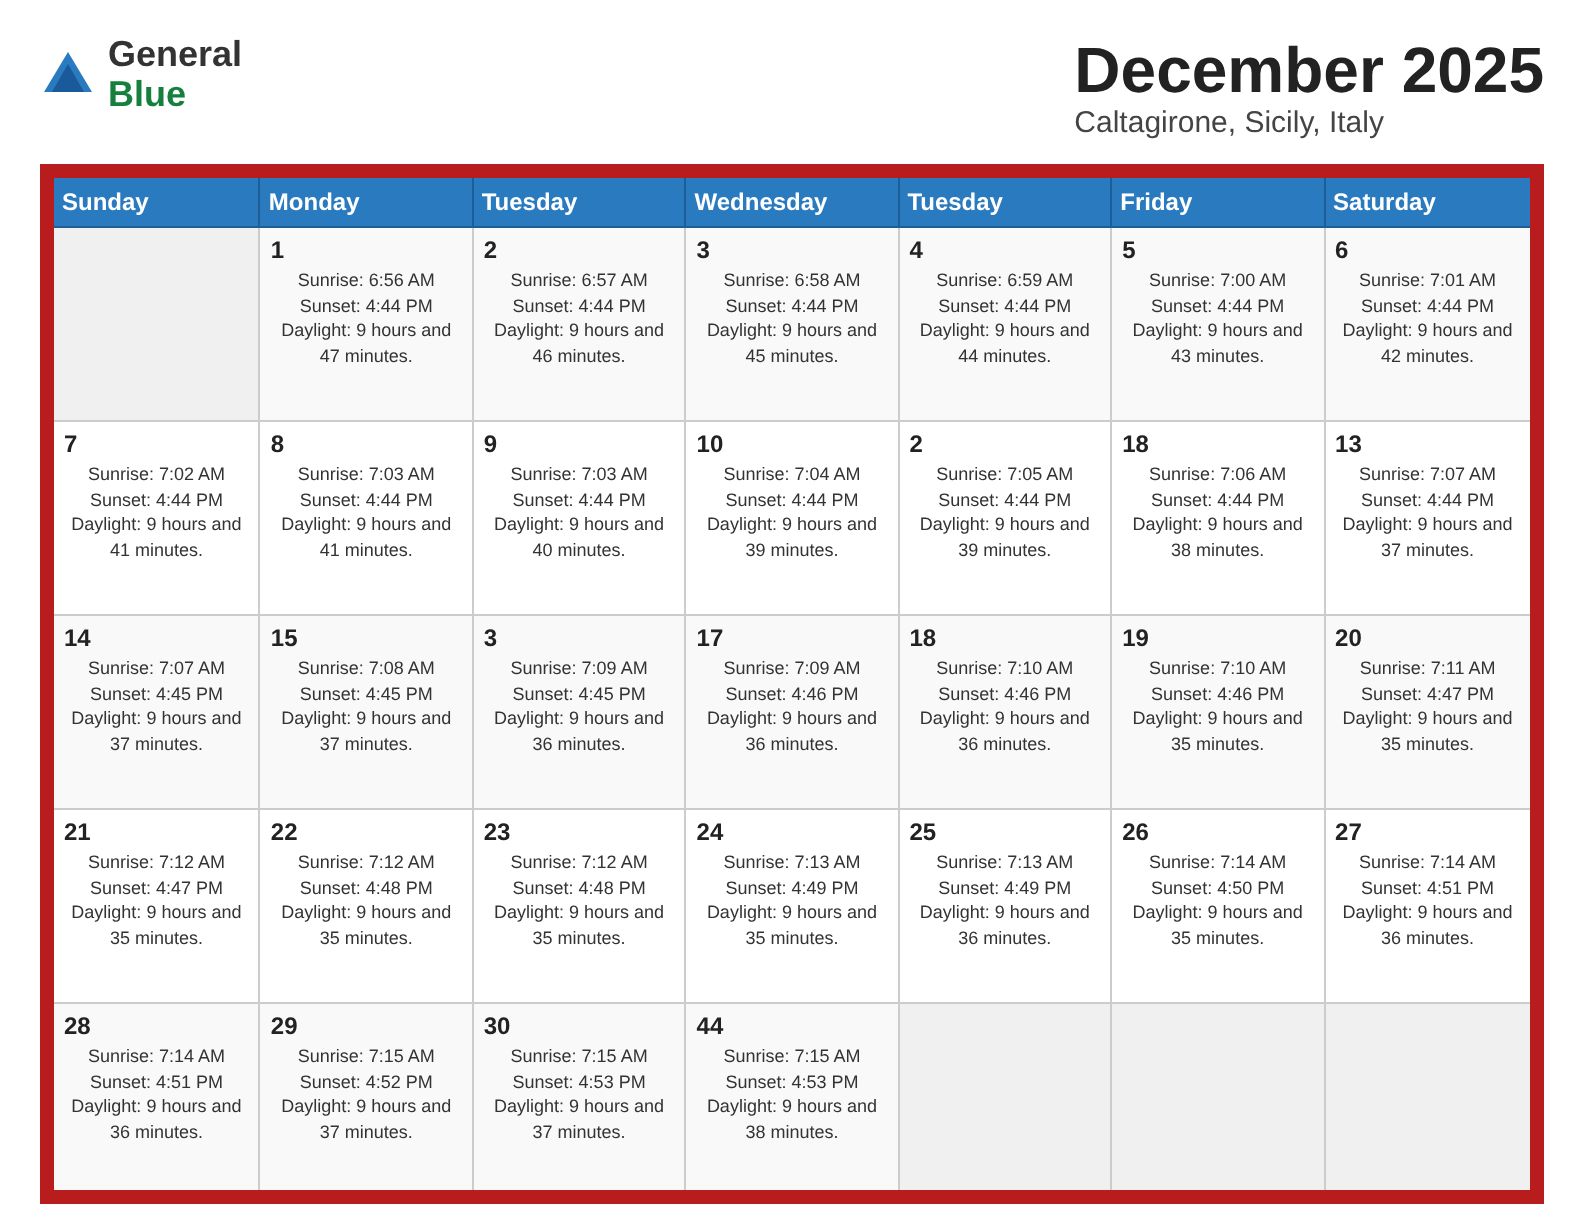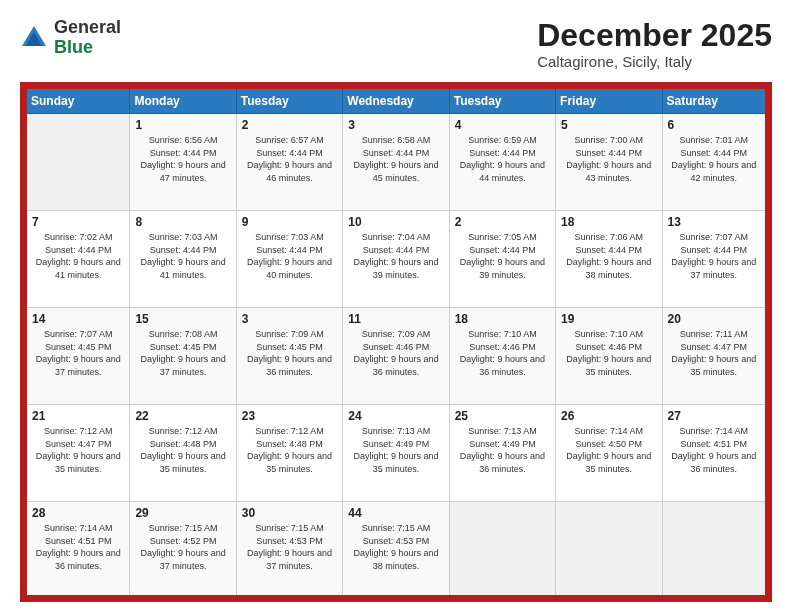--- a/index.html
+++ b/index.html
@@ -198,21 +198,21 @@
           </td>
           <td>
             <span class="day-number">15</span>
             <div class="day-info">Sunrise: 7:08 AM<br>Sunset: 4:45 PM<br>Daylight: 9 hours and 37 minutes.</div>
           </td>
           <td>
             <span class="day-number">3</span>
             <div class="day-info">Sunrise: 7:09 AM<br>Sunset: 4:45 PM<br>Daylight: 9 hours and 36 minutes.</div>
           </td>
           <td>
-            <span class="day-number">11</span>
+            <span class="day-number">17</span>
             <div class="day-info">Sunrise: 7:09 AM<br>Sunset: 4:46 PM<br>Daylight: 9 hours and 36 minutes.</div>
           </td>
           <td>
             <span class="day-number">18</span>
             <div class="day-info">Sunrise: 7:10 AM<br>Sunset: 4:46 PM<br>Daylight: 9 hours and 36 minutes.</div>
           </td>
           <td>
             <span class="day-number">19</span>
             <div class="day-info">Sunrise: 7:10 AM<br>Sunset: 4:46 PM<br>Daylight: 9 hours and 35 minutes.</div>
           </td>

